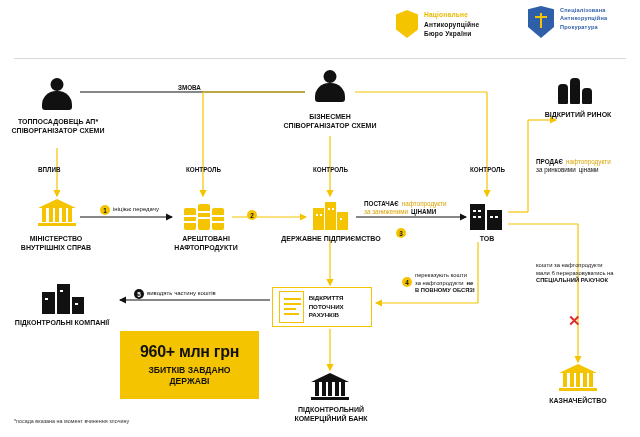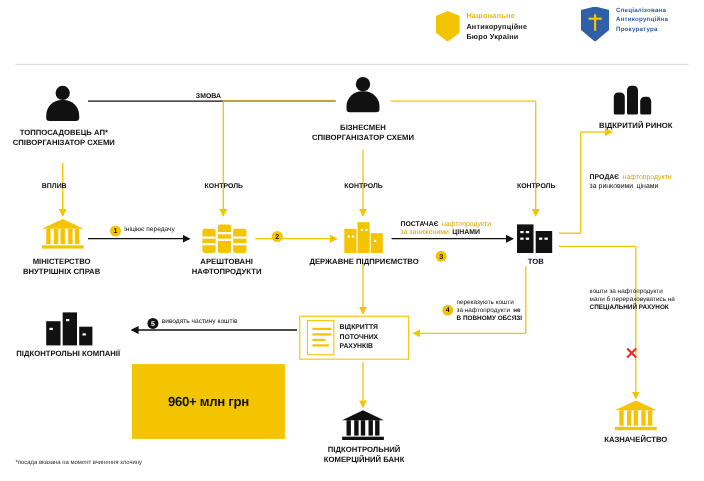--- a/index.html
+++ b/index.html
@@ -110,21 +110,21 @@
     left:272px;top:287px;width:100px;height:40px;
     border:1.6px solid #f5c400;background:#fff;
     display:flex;align-items:center;gap:5px;padding-left:6px;box-sizing:border-box;
   }
   .acct-box .cap{font-size:6.2px;font-weight:bold;line-height:1.35;text-transform:uppercase;color:#111;}
 
   .money-box{
     left:120px;top:331px;width:139px;height:68px;background:#f5c400;
     display:flex;flex-direction:column;align-items:center;justify-content:center;
   }
-  .money-box .big{font-size:12px;font-weight:bold;color:#111;letter-spacing:-.3px;}
+  .money-box .big{font-size:16px;font-weight:bold;color:#111;letter-spacing:-.3px;}
   .money-box .sub{font-size:8.6px;font-weight:bold;color:#111;line-height:1.3;text-align:center;margin-top:4px;text-transform:uppercase;}
 
   .footnote{left:14px;top:418px;font-size:5.4px;color:#333;}
 
   
   .badge{
     width:10px;height:10px;border-radius:50%;background:#111;color:#fff;
     font-size:6.4px;font-weight:bold;display:flex;align-items:center;justify-content:center;
   }
   .badge.yel{background:#f5c400;color:#111;}
@@ -393,17 +393,19 @@
     <div class="edge-label" style="font-weight:normal;text-transform:none;font-size:6px;">виводять частину коштів</div>
   </div>
 
   <div class="abs badge yel" style="left:247px;top:210px;">2</div>
   <div class="abs badge yel" style="left:396px;top:228px;">3</div>
 
   <div class="abs xmark">✕</div>
 
   <div class="abs money-box">
     <div class="big">960+ млн грн</div>
+    <div class="sub" style="white-space:pre-line;">збитків завдано
+державі</div>
   </div>
 
   <div class="abs footnote">*посада вказана на момент вчинення злочину</div>
 
 </div>
 
 </body></html>

